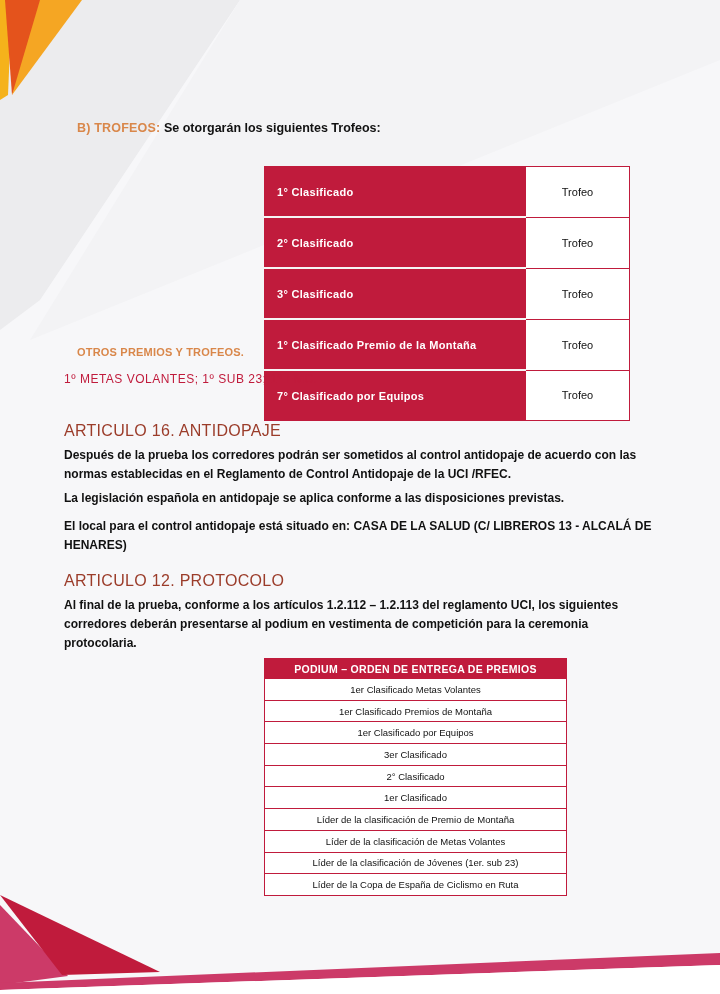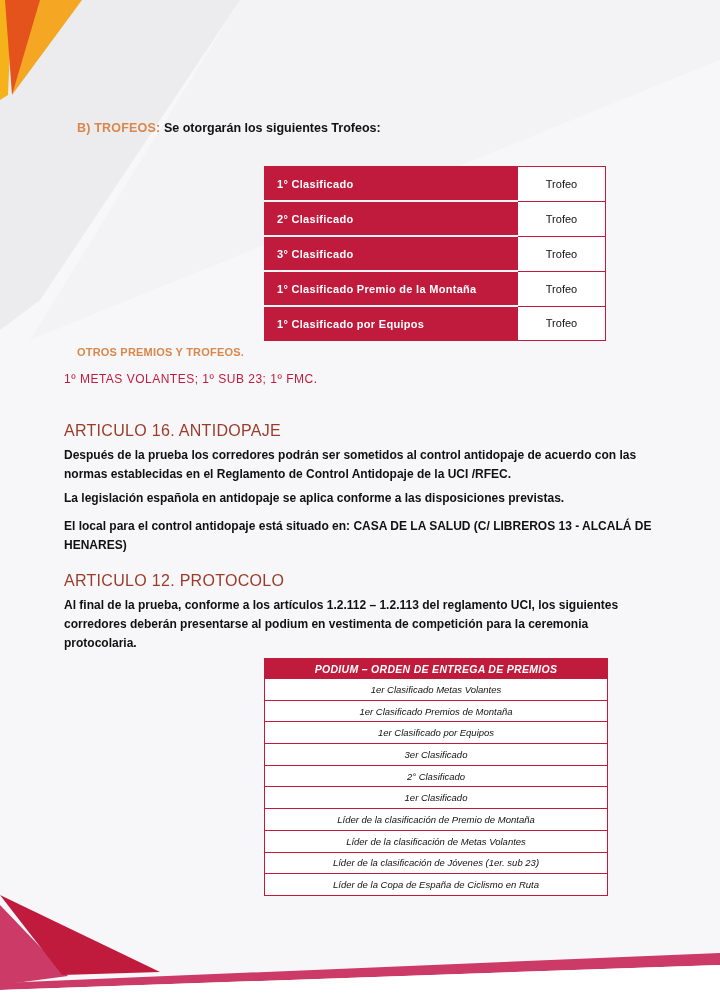--- a/index.html
+++ b/index.html
@@ -10,42 +10,42 @@
       color: #111;
     }
     .bg-svg { position: absolute; left: 0; top: 0; width: 720px; height: 994px; z-index: 0; }
     .content { position: absolute; left: 0; top: 0; width: 720px; height: 994px; z-index: 1; }
 
     .trofeos-line { position: absolute; left: 77px; top: 121px; font-size: 12.5px; font-weight: bold; color: #111; }
     .trofeos-line .label { color: #d9874a; letter-spacing: 0.2px; }
 
     table { border-collapse: collapse; }
     .trophy-table { position: absolute; left: 264px; top: 166px; }
-    .trophy-table td { height: 25px; border: 1px solid #c01b3c; padding: 4px; font-size: 11px; }
+    .trophy-table td { height: 25px; border: 1px solid #c01b3c; padding: 12px; font-size: 11px; }
     .trophy-table td.pos {
       width: 236px; background: #c01b3c; color: #fff; font-weight: bold;
       padding-left: 12px; border-bottom: 2px solid #f5f5f5; letter-spacing: 0.3px;
     }
     .trophy-table tr:last-child td.pos { border-bottom: 1px solid #c01b3c; }
     .trophy-table td.prize { width: 79px; background: #fff; color: #111; text-align: center; }
 
     .otros { position: absolute; left: 77px; top: 346px; font-size: 11px; font-weight: bold; color: #d9874a; letter-spacing: 0.2px; }
     .metas { position: absolute; left: 64px; top: 372px; font-size: 12px; color: #c01b3c; letter-spacing: 0.5px; }
 
     .art-title { position: absolute; left: 64px; font-size: 16px; color: #9b3c2a; letter-spacing: 0.3px; }
     .art11-title { top: 422px; }
     .art12-title { top: 572px; }
 
     .para { position: absolute; left: 64px; width: 600px; font-size: 12px; font-weight: bold; line-height: 19px; color: #111; }
     .p11a { top: 446px; }
     .p11b { top: 489px; }
     .p11c { top: 517px; }
     .p12a { top: 596px; }
 
-    .podium-table { position: absolute; left: 264px; top: 658px; width: 344px; font-style: italic; }
+    .podium-table { position: absolute; left: 264px; top: 658px; width: 303px; }
     .podium-table th {
       background: #c01b3c; color: #fff; font-size: 10.5px; font-weight: bold;
       height: 19px; padding: 0; border: 1px solid #c01b3c; letter-spacing: 0.3px;
     }
     .podium-table td {
       background: #fff; color: #111; font-size: 9.5px; text-align: center;
       height: 20.7px; padding: 0; border: 1px solid #c01b3c;
     }
   </style>
 </head>
@@ -82,21 +82,21 @@
       </tr>
       <tr>
         <td class="pos">3° Clasificado</td>
         <td class="prize">Trofeo</td>
       </tr>
       <tr>
         <td class="pos">1° Clasificado Premio de la Montaña</td>
         <td class="prize">Trofeo</td>
       </tr>
       <tr>
-        <td class="pos">1° Clasificado por Equipos</td>
+        <td class="pos">7° Clasificado por Equipos</td>
         <td class="prize">Trofeo</td>
       </tr>
     </tbody>
   </table>
 
   <div class="otros">OTROS PREMIOS Y TROFEOS.</div>
   <div class="metas">1º METAS VOLANTES; 1º SUB 23; 1º FMC.</div>
 
   <div class="art-title art11-title">ARTICULO 16. ANTIDOPAJE</div>
   <div class="para p11a">Después de la prueba los corredores podrán ser sometidos al control antidopaje de acuerdo con las normas establecidas en el Reglamento de Control Antidopaje de la UCI /RFEC.</div>

